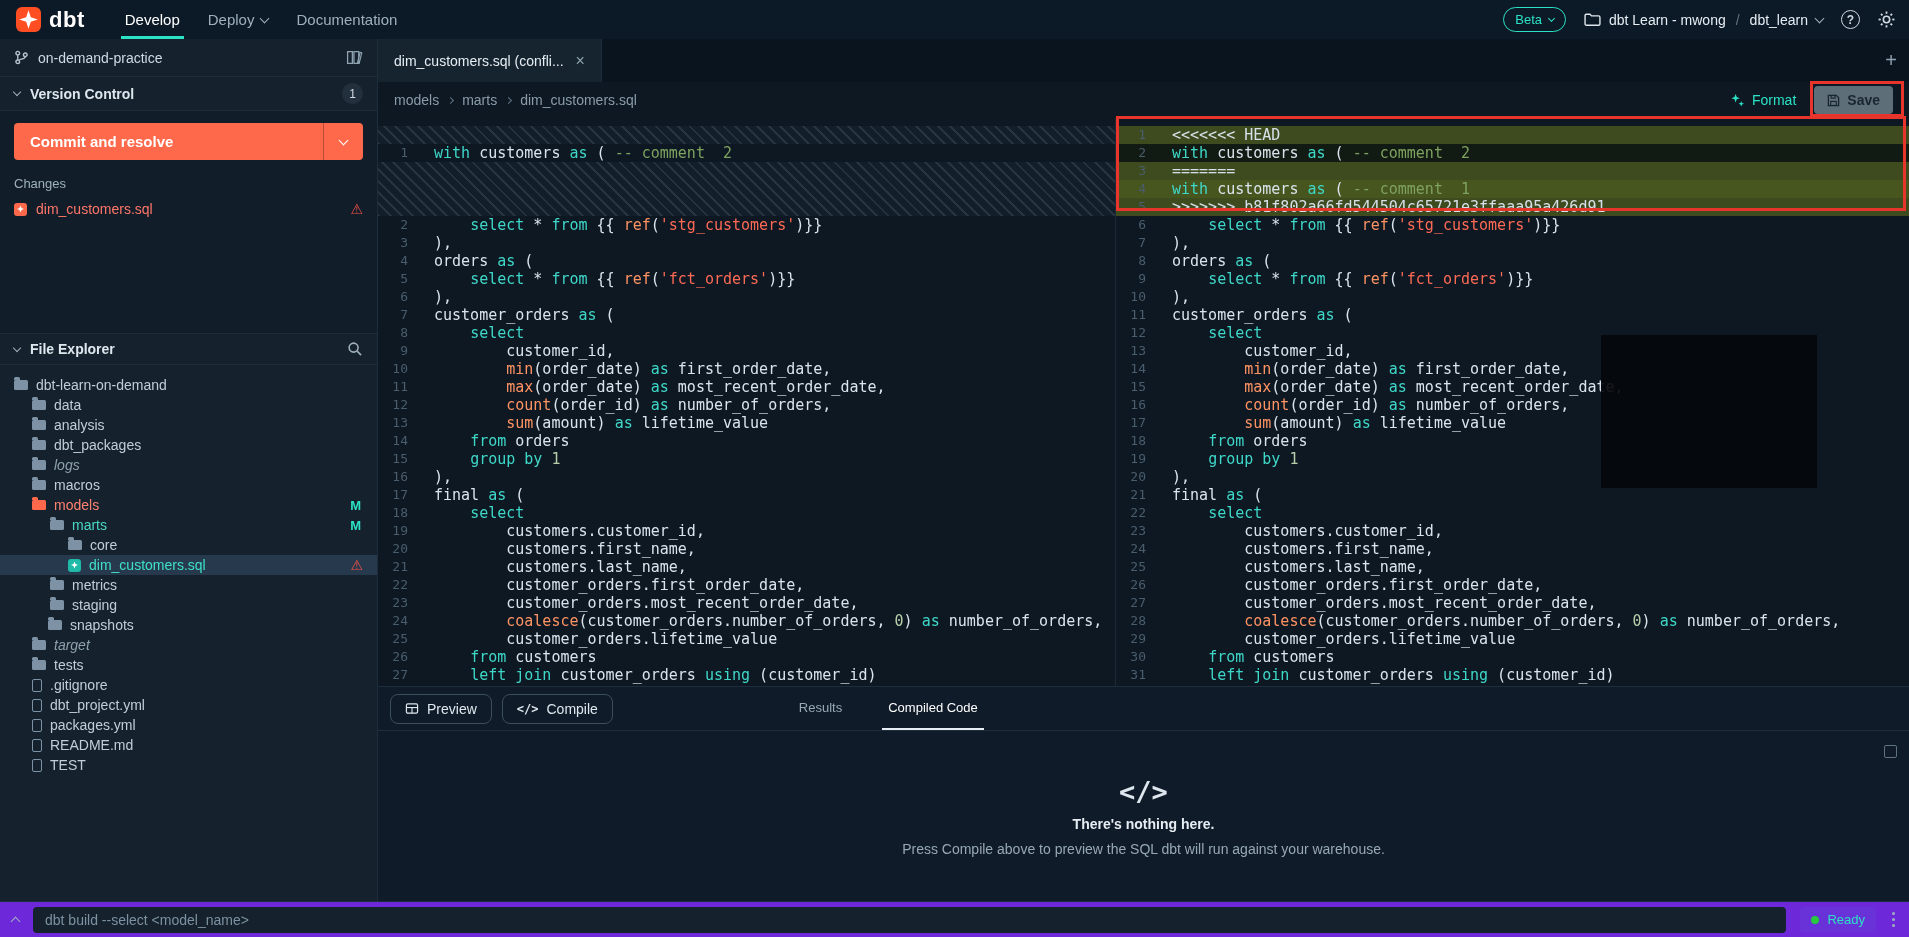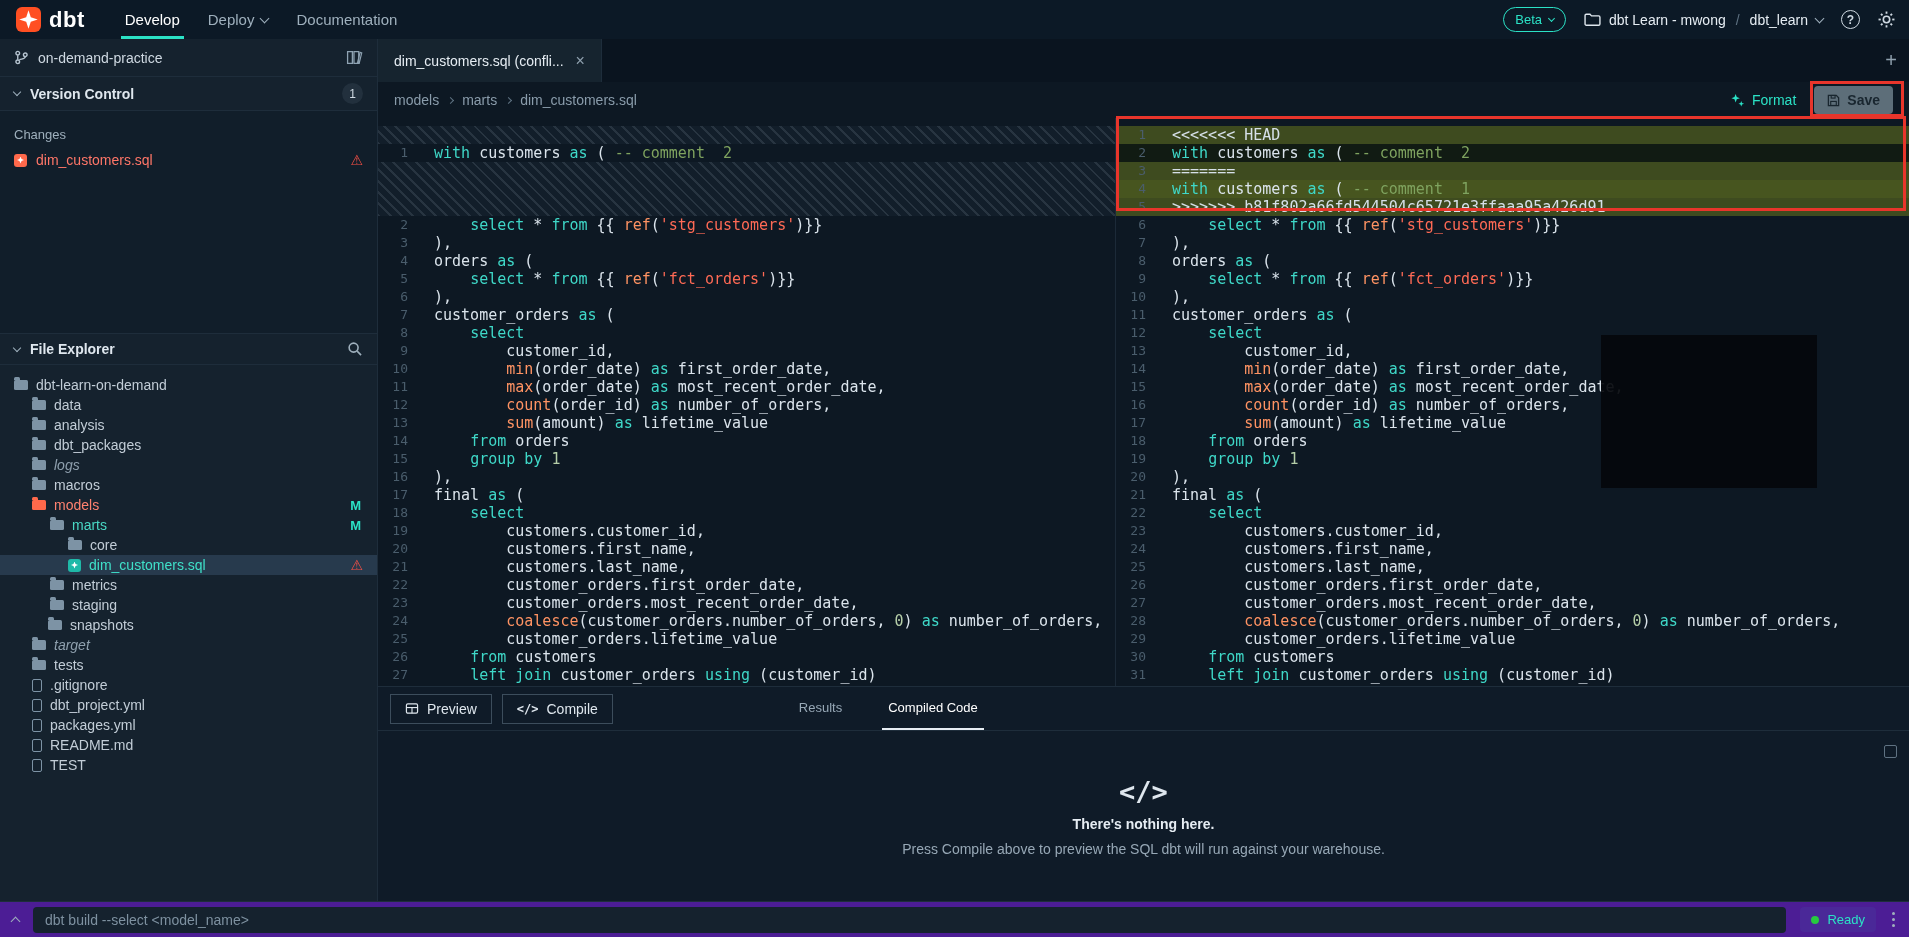--- a/index.html
+++ b/index.html
@@ -116,36 +116,36 @@
   .m-inc{ background:#47551f; }
   .hatch{ background-color:#121e2a;
       background-image:repeating-linear-gradient(45deg, rgba(151,168,182,0.16) 0 2px, transparent 2px 8px); }
   .redaction{ position:absolute; left:1223px; top:217px; width:216px; height:153px;
       background:#05080c; opacity:0.93; z-index:5; }
 
   
   .bottom-panel{ height:215px; background:#0f1b28; border-top:1px solid #1e2d3b; display:flex;
       flex-direction:column; position:relative; }
   .bp-row{ height:44px; display:flex; align-items:center; padding-left:12px; border-bottom:1px solid #1e2d3b; }
-  .bp-btn{ display:flex; align-items:center; gap:8px; border:1px solid #3c4d5c; border-radius:0; height:30px;
+  .bp-btn{ display:flex; align-items:center; gap:8px; border:1px solid #3c4d5c; border-radius:8px; height:30px;
       padding:0 14px; color:#dfe7ee; font-size:14px; margin-right:10px; cursor:pointer; background:transparent; }
   .code-glyph{ font-family:"DejaVu Sans Mono", monospace; font-weight:bold; font-size:12px; color:#dfe7ee; }
   .bp-tabs{ display:flex; height:100%; margin-left:170px; }
   .bp-tab{ height:100%; display:flex; align-items:center; padding:0 6px; margin-right:34px; font-size:13px;
       color:#97a8b6; border-bottom:2px solid transparent; cursor:pointer; }
   .bp-tab.active{ color:#fff; border-bottom-color:#e6edf3; }
   .empty{ flex:1; display:flex; flex-direction:column; align-items:center; justify-content:center; gap:9px; }
   .empty-icon{ font-family:"DejaVu Sans Mono", monospace; font-weight:bold; font-size:27px; color:#dfe7ee; }
   .empty-title{ font-size:14px; font-weight:bold; color:#e6edf3; }
   .empty-sub{ font-size:14px; color:#97a8b6; }
   .panel-corner-icon{ position:absolute; right:12px; top:58px; width:13px; height:13px;
       border:1.4px solid #5f7282; border-radius:2px; }
 
   
-  .cmdbar{ height:36px; background:#4c1d95; border-top:1px solid #1e2d3b; display:flex; align-items:center;
+  .cmdbar{ height:36px; background:#6d28d9; border-top:1px solid #1e2d3b; display:flex; align-items:center;
       padding:8px 12px; gap:14px; }
   .cmdbar .chev{ color:#9fb0bd; cursor:pointer; }
   .cmd-input{ flex:1; height:26px; background:#15222e; border-radius:4px; display:flex; align-items:center;
       padding:0 12px; color:#7e91a0; font-size:14px; cursor:text; }
   .status{ display:flex; align-items:center; gap:8px; color:#2be2c6; font-size:13px;
       background:rgba(43,226,198,0.06); padding:5px 11px; border-radius:4px; cursor:pointer; }
   .dot{ width:8px; height:8px; border-radius:50%; background:#27c93f; }
   .kebab{ display:flex; flex-direction:column; gap:3px; padding:2px; cursor:pointer; }
   .kebab i{ width:3px; height:3px; border-radius:50%; background:#9fb0bd; }
 
@@ -230,20 +230,26 @@
         </span>
       </div>
 
       <div class="vc-header">
         <span class="chev down"></span>
         <span class="section-title">Version Control</span>
         <span class="count-badge">1</span>
       </div>
 
       <div class="vc-body">
+        <div class="commit-btn">
+          <span class="commit-label">Commit and resolve</span>
+          <span class="commit-caret">
+            <span class="chev down"></span>
+          </span>
+        </div>
         <div class="changes-label">Changes</div>
         <div class="changes-list">
             <div class="change-row">
               <span class="dbt-icon"></span>
               <span class="change-name">dim_customers.sql</span>
               <span class="warn">⚠</span>
             </div>
           </div>
       </div>
 

